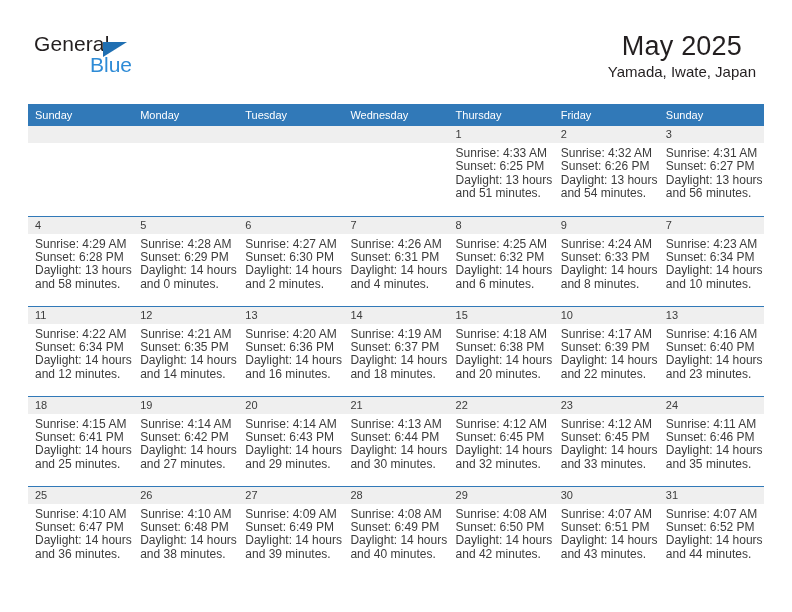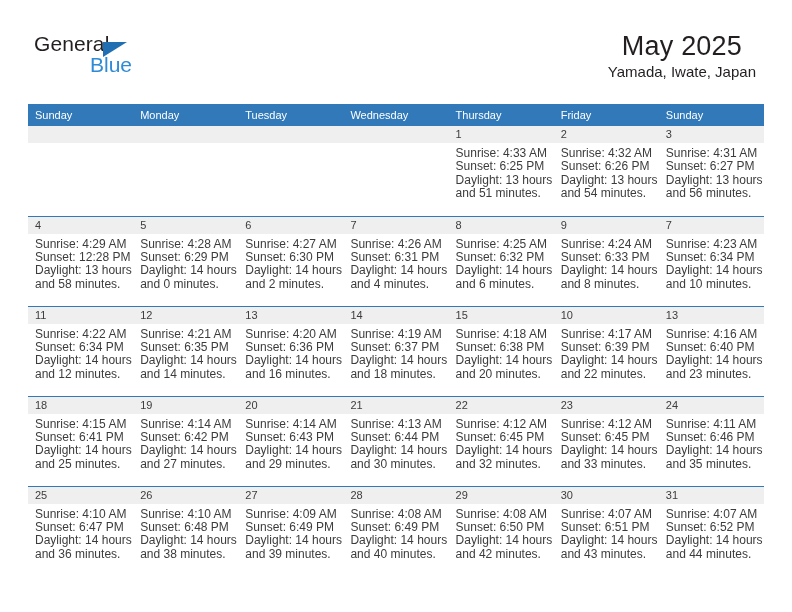--- a/index.html
+++ b/index.html
@@ -199,21 +199,21 @@
               <div>Daylight: 13 hours</div>
               <div>and 56 minutes.</div>
             </div>
           </td>
         </tr>
         <tr class="week-2">
           <td class="">
             <div class="daynum-band">4</div>
             <div class="cell-body">
               <div>Sunrise: 4:29 AM</div>
-              <div>Sunset: 12:28 PM</div>
+              <div>Sunset: 6:28 PM</div>
               <div>Daylight: 13 hours</div>
               <div>and 58 minutes.</div>
             </div>
           </td>
           <td class="">
             <div class="daynum-band">5</div>
             <div class="cell-body">
               <div>Sunrise: 4:28 AM</div>
               <div>Sunset: 6:29 PM</div>
               <div>Daylight: 14 hours</div>

